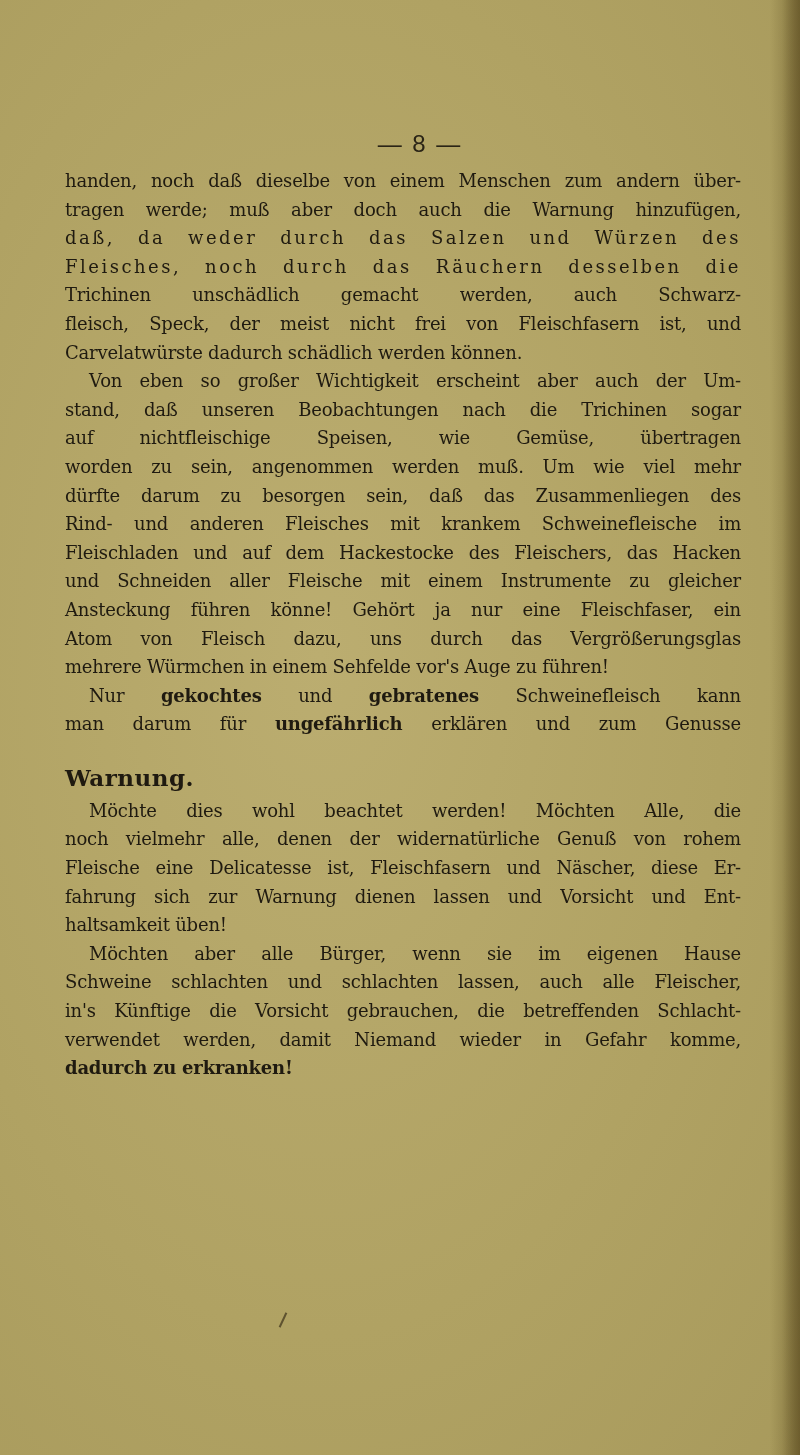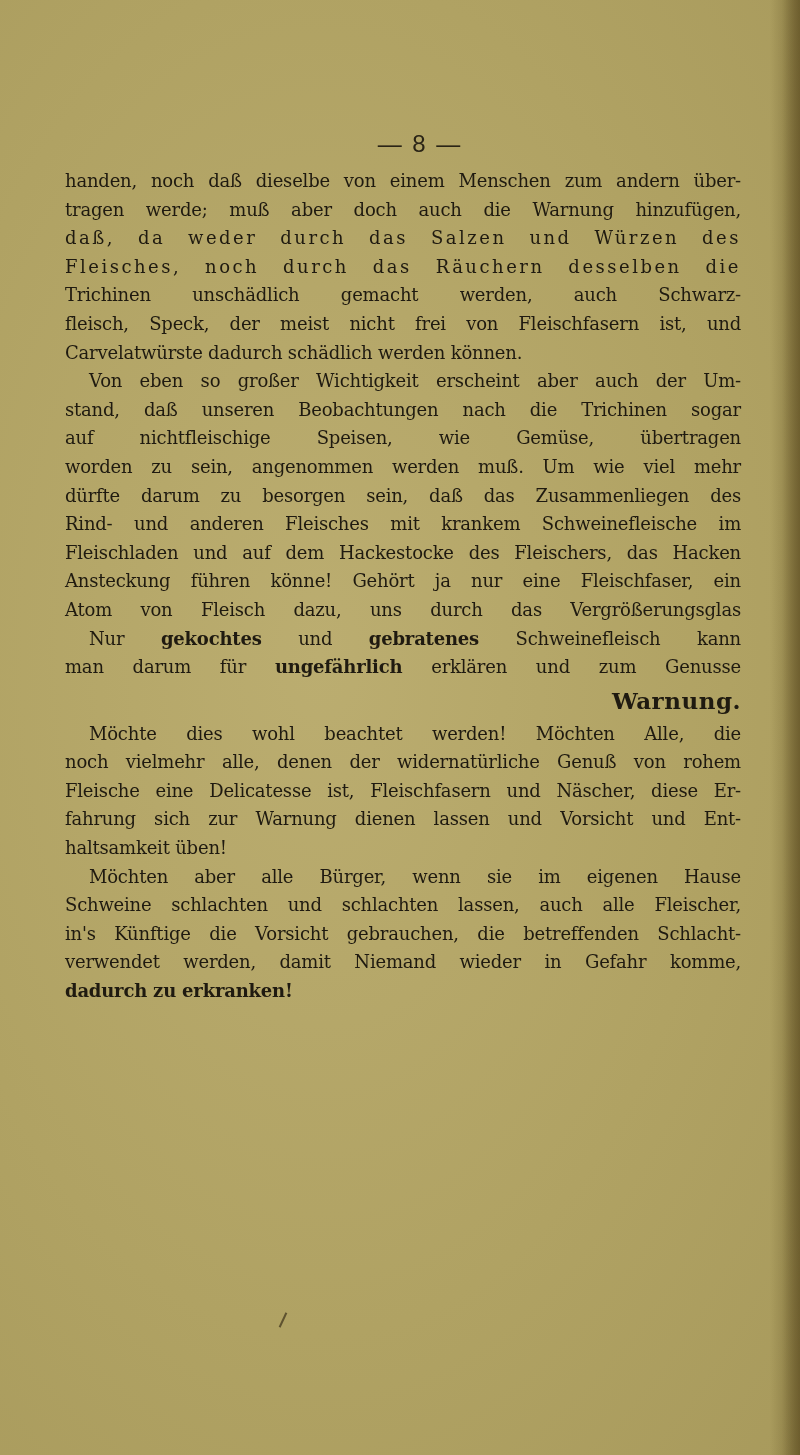--- a/index.html
+++ b/index.html
@@ -59,25 +59,25 @@
     .line.indent {
       padding-left: 24px;
     }
     .line.spaced {
       letter-spacing: 2.5px;
     }
     .heading {
       display: block;
       height: 30px;
       line-height: 30px;
-      text-align: right;
+      text-align: left;
       font-size: 23px;
       font-weight: bold;
       letter-spacing: 0.5px;
-      margin: 4px 0 4px 0;
+      margin: 24px 0 4px 0;
     }
     .bold { font-weight: bold; }
     .stray-mark {
       position: absolute;
       left: 282px;
       top: 1312px;
       width: 2px;
       height: 16px;
       background: #4a3e22;
       transform: rotate(25deg);
@@ -112,22 +112,24 @@
     </div>
 
     <div>
       <span class="line indent">Von eben so großer Wichtigkeit erscheint aber auch der Um-</span>
       <span class="line">stand, daß unseren Beobachtungen nach die Trichinen sogar</span>
       <span class="line">auf nichtfleischige Speisen, wie Gemüse, übertragen</span>
       <span class="line">worden zu sein, angenommen werden muß. Um wie viel mehr</span>
       <span class="line">dürfte darum zu besorgen sein, daß das Zusammenliegen des</span>
       <span class="line">Rind- und anderen Fleisches mit krankem Schweinefleische im</span>
       <span class="line">Fleischladen und auf dem Hackestocke des Fleischers, das Hacken</span>
+      <span class="line">und Schneiden aller Fleische mit einem Instrumente zu gleicher</span>
       <span class="line">Ansteckung führen könne! Gehört ja nur eine Fleischfaser, ein</span>
       <span class="line">Atom von Fleisch dazu, uns durch das Vergrößerungsglas</span>
+      <span class="line last">mehrere Würmchen in einem Sehfelde vor's Auge zu führen!</span>
     </div>
 
     <div>
       <span class="line indent"><span>Nur </span><span class="bold">gekochtes</span><span> und </span><span class="bold">gebratenes</span><span> Schweinefleisch kann</span></span>
       <span class="line"><span>man darum für </span><span class="bold">ungefährlich</span><span> erklären und zum Genusse</span></span>
     </div>
 
     <div>
       <span class="heading">Warnung.</span>
 

